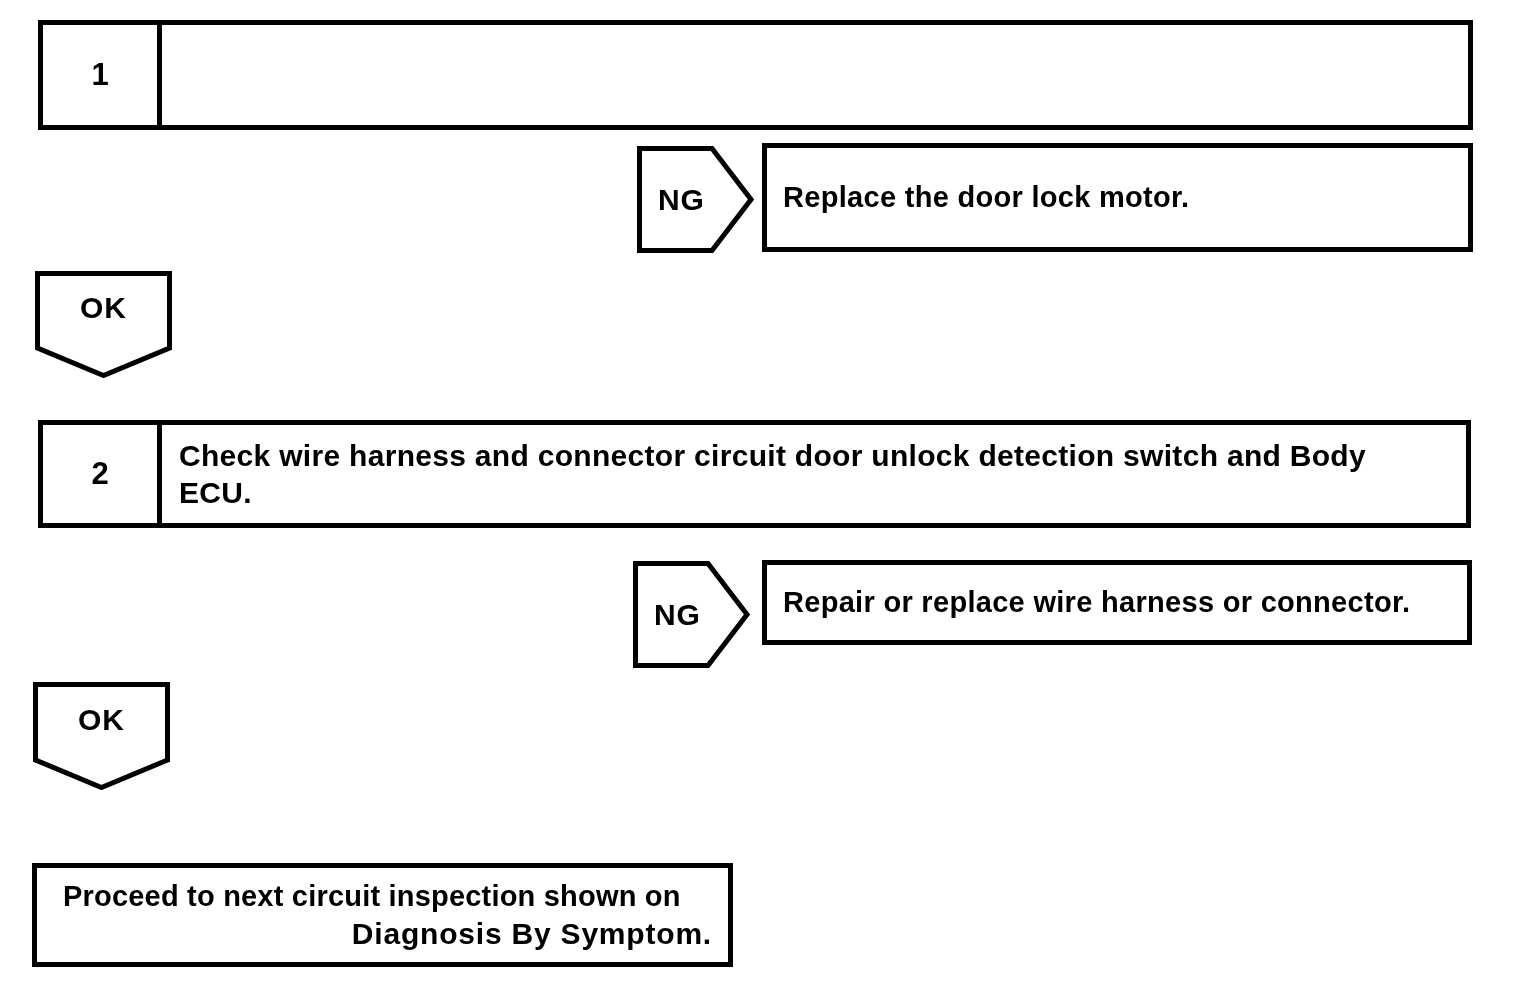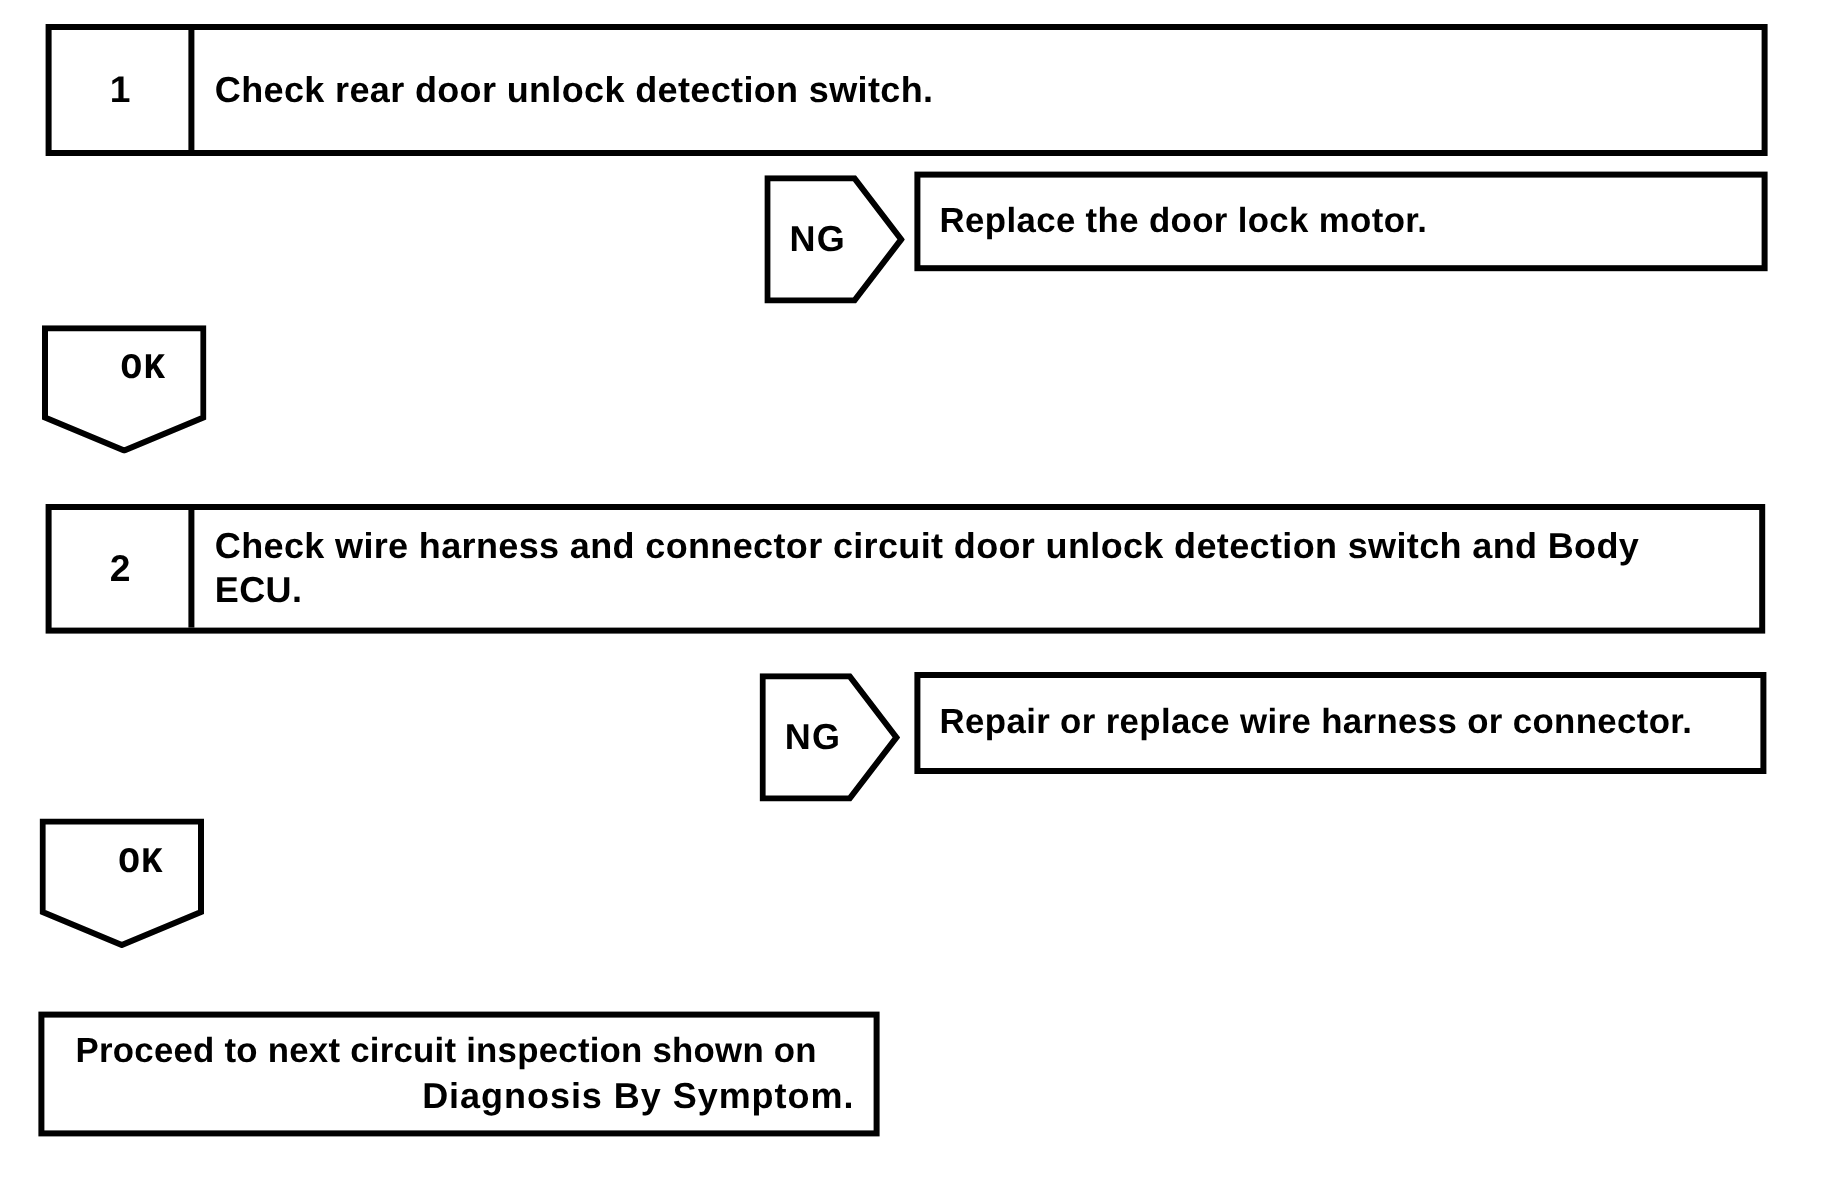--- a/index.html
+++ b/index.html
@@ -57,50 +57,48 @@
   .shape svg { position: absolute; left: 0; top: 0; width: 100%; height: 100%; display: block; }
   .shape .lbl {
     position: absolute;
     display: flex;
     align-items: center;
     justify-content: center;
     font-size: 30px;
     letter-spacing: 1px;
   }
   .shape-ng .lbl { left: 0; top: 0; width: 76%; height: 100%; }
-  .shape-ok .lbl { left: 16px; top: 0; width: 100%; height: 70%; font-family: Liberation Mono, monospace; }
+  .shape-ok .lbl { left: 0; top: 0; width: 100%; height: 70%; }
   
   .final-box {
     padding: 10px 16px 4px 26px;
     font-size: 29px;
     line-height: 37px;
     letter-spacing: 0.2px;
+    margin-top: 20px;
   }
   .final-line2 { font-size: 30px; letter-spacing: 0.8px; text-align: right; }
 </style>
 </head>
 <body>
 
 <div class="canvas">
 
   <div class="box step-box" style="left:38px; top:20px; width:1435px; height:110px;">
     <div class="step-num">1</div>
-    <div class="step-text">
-      <span class="wrapper">Check rear door unlock detection switch.</span>
-    </div>
   </div>
 
   <div class="shape shape-ng" style="left:637px; top:146px; width:117px; height:107px;">
     <svg viewBox="0 0 117 107">
       <polygon points="2.5,2.5 75,2.5 114,53.5 75,104.5 2.5,104.5" fill="#ffffff" stroke="#000000" stroke-width="5" stroke-linejoin="miter"></polygon>
     </svg>
     <span class="lbl">NG</span>
   </div>
 
-  <div class="box result-box" style="left:762px; top:143px; width:711px; height:83px;">
+  <div class="box result-box" style="left:762px; top:143px; width:711px; height:109px;">
     <span>Replace the door lock motor.</span>
   </div>
 
   <div class="shape shape-ok" style="left:35px; top:271px; width:137px; height:107px;">
     <svg viewBox="0 0 137 107">
       <polygon points="2.5,2.5 134.5,2.5 134.5,77 68.5,104.5 2.5,77" fill="#ffffff" stroke="#000000" stroke-width="5" stroke-linejoin="miter"></polygon>
     </svg>
     <span class="lbl">OK</span>
   </div>
 

